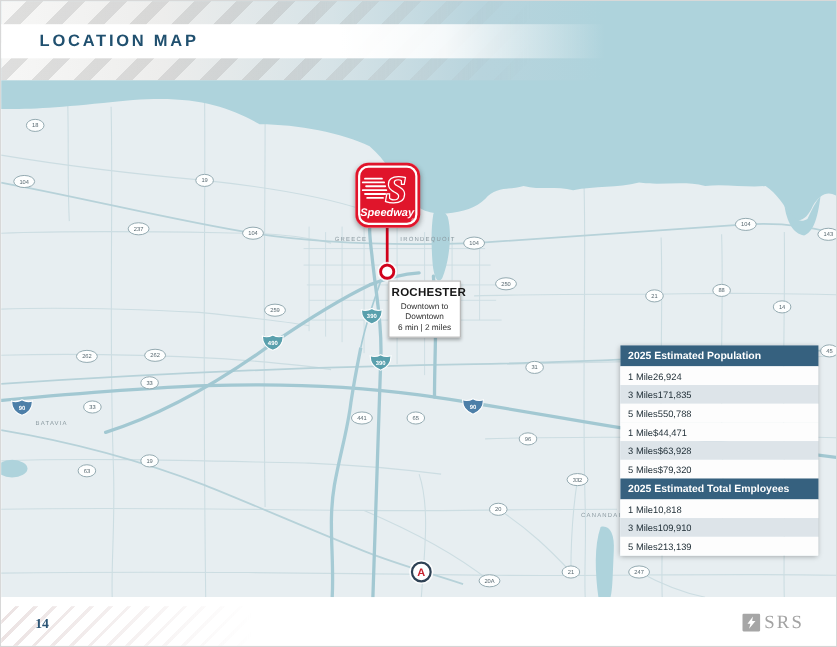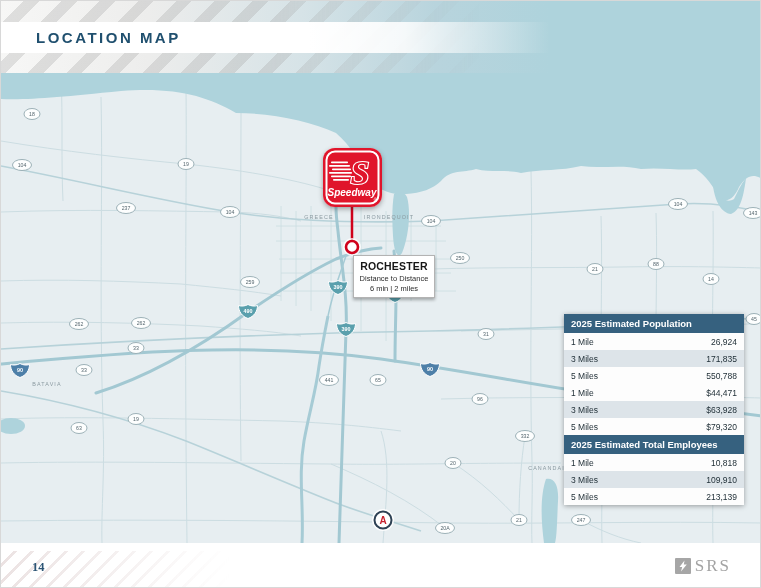--- a/index.html
+++ b/index.html
@@ -35,40 +35,40 @@
     color:#20506f;
   }
   
   .speedway-logo{
     position:absolute;left:322px;top:147px;width:59px;height:59px;
     border-radius:12px;background:#e0152b;
     box-shadow:inset 0 0 0 2.5px #e0152b, inset 0 0 0 4.5px #ffffff, 0 2px 5px rgba(40,40,40,.4);
   }
   
   .callout{
-    position:absolute;left:352px;top:254px;width:82px;
+    position:absolute;left:352px;top:254px;width:66px;
     background:#ffffff;border:1px solid #b3b3b3;
     box-shadow:0 2px 3px rgba(0,0,0,.3);
     text-align:center;padding:4px 2px 4px 2px;
   }
   .callout .co-title{font-size:10.5px;font-weight:bold;color:#161616;letter-spacing:.2px;}
   .callout .co-sub{font-size:7.5px;color:#2c2c2c;margin-top:2px;}
   .callout .co-dist{font-size:7.5px;color:#2c2c2c;margin-top:1px;}
   
   .demo-table{
     position:absolute;left:563px;top:313px;width:180px;
     box-shadow:0 1px 5px rgba(0,0,0,.35);
     font-family:"Liberation Sans",sans-serif;
   }
   .sec-h{
     background:#36617f;color:#ffffff;font-size:9.5px;font-weight:bold;
     padding:4px 7px 4px 7px;
   }
   .row{
-    display:flex;justify-content:space-between;align-items:center;
+    display:flex;align-items:center;
     padding:3.5px 7px;font-size:8.5px;color:#1d2c34;background:#fdfdfd;
   }
   .row.alt{background:#dde4e9;}
   
   .footer{
     position:absolute;left:0;top:542px;width:761px;height:46px;background:#ffffff;
   }
   .corner-stripes{
     position:absolute;left:0;bottom:0;width:240px;height:38px;
     background:repeating-linear-gradient(135deg,rgba(221,205,205,0) 0 9px,rgba(216,198,198,.5) 9px 12px);
@@ -355,21 +355,21 @@
         <rect x="10" y="31" width="16" height="1.7" rx="0.8"></rect>
       </g>
       <text x="37" y="36" text-anchor="middle" font-family="Liberation Serif, serif" font-style="italic" font-weight="bold" font-size="34" fill="#e0152b" stroke="#ffffff" stroke-width="2.2" paint-order="stroke">S</text>
       <text x="29" y="48" text-anchor="middle" font-family="Liberation Sans, sans-serif" font-style="italic" font-weight="bold" font-size="10" fill="#ffffff">Speedway</text>
       <text x="52.5" y="54" text-anchor="middle" font-size="4.5" fill="#ffffff">®</text>
     </svg>
   </div>
 
   <div class="callout">
     <div class="co-title">ROCHESTER</div>
-    <div class="co-sub">Distance to Distance</div>
+    <div class="co-sub">Downtown to Downtown</div>
     <div class="co-dist">6 min | 2 miles</div>
   </div>
 
   <div class="demo-table">
     <div class="sec">
       <div class="sec-h">2025 Estimated Population</div>
       <div class="row">
         <span>1 Mile</span>
         <span>26,924</span>
       </div>

